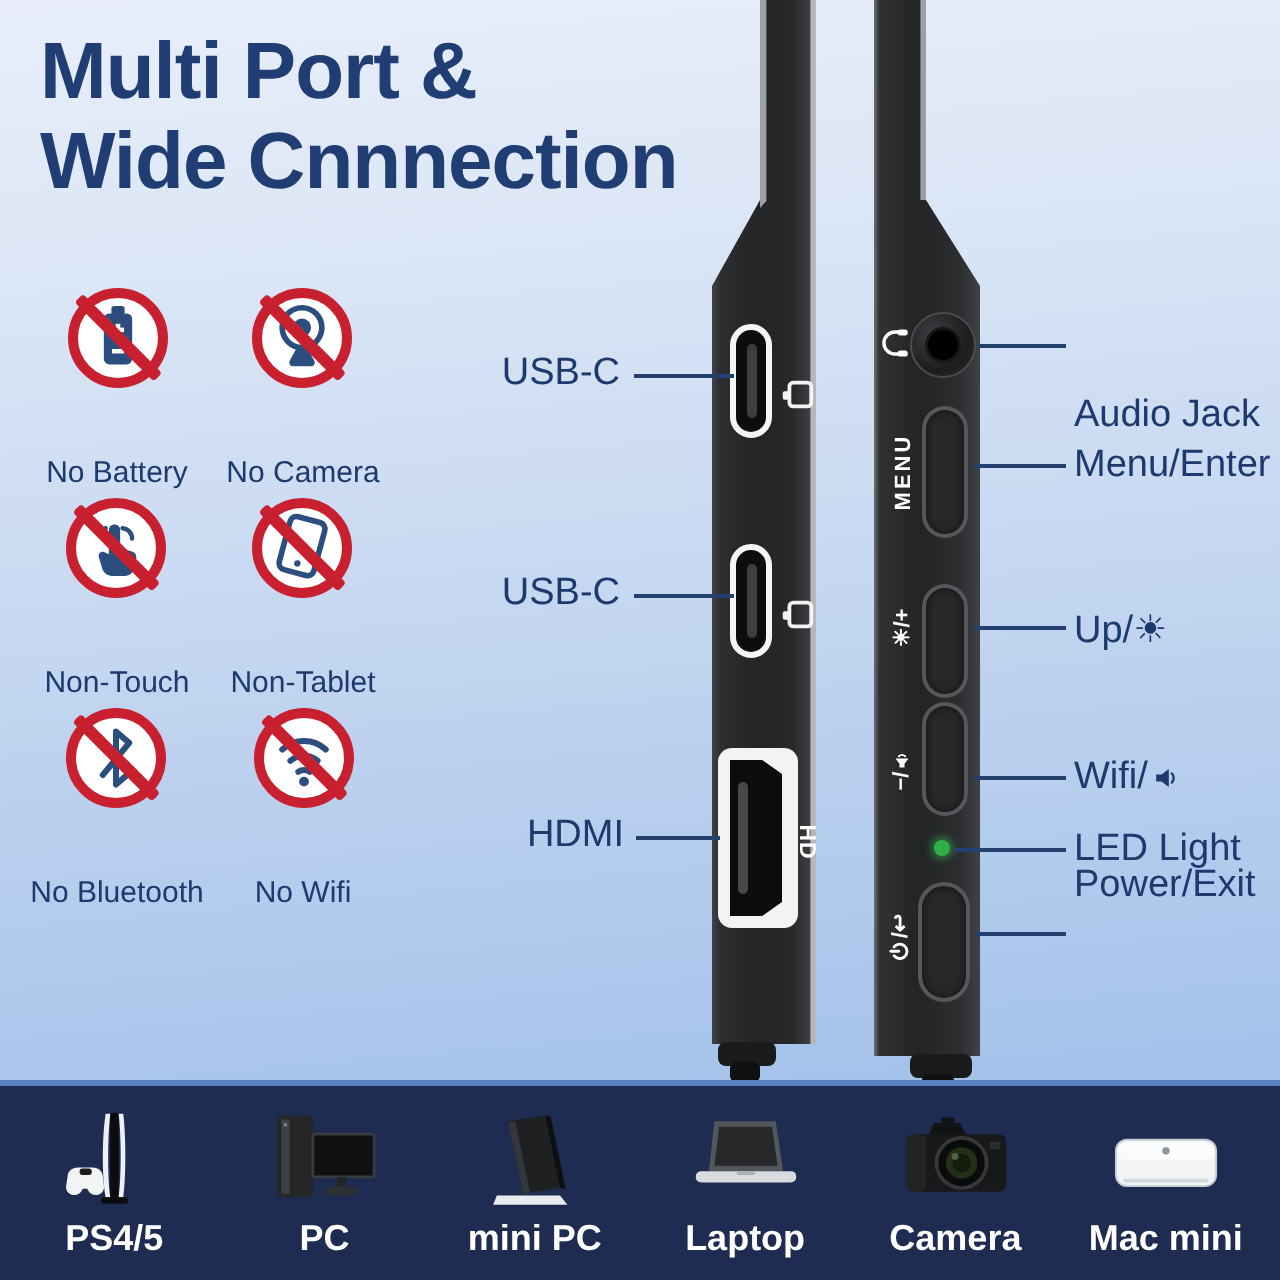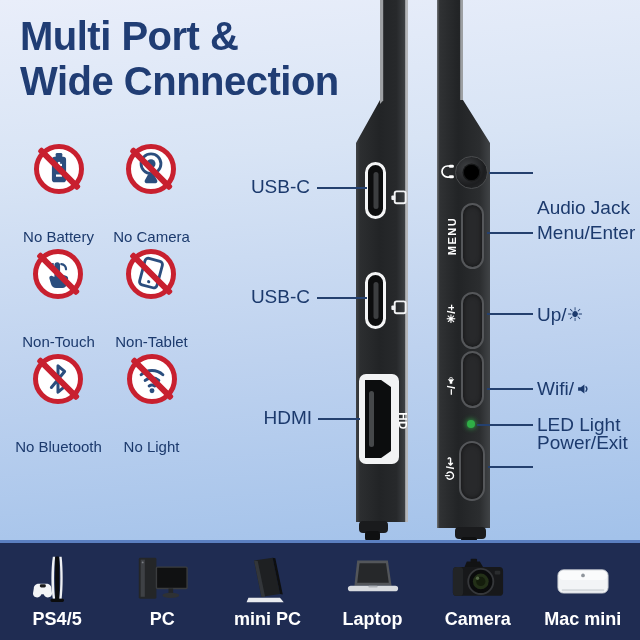--- a/index.html
+++ b/index.html
@@ -131,21 +131,21 @@
     <div class="proh-item">
       <div class="circle">
         <svg viewBox="0 0 36 40">
           <path d="M6.5,15.5 a17,17 0 0 1 23,0" fill="none" stroke="#2b4e7e" stroke-width="3.2" stroke-linecap="round"></path>
           <path d="M10.8,21.5 a11,11 0 0 1 14.4,0" fill="none" stroke="#2b4e7e" stroke-width="3.2" stroke-linecap="round"></path>
           <path d="M15,27.3 a5.5,5.5 0 0 1 6,0" fill="none" stroke="#2b4e7e" stroke-width="3.2" stroke-linecap="round"></path>
           <circle cx="18" cy="32.5" r="2.6" fill="#2b4e7e"></circle>
         </svg>
         <div class="slash"></div>
       </div>
-      <div class="proh-label">No Light</div>
+      <div class="proh-label">No Wifi</div>
     </div>
   </div>
 
   <svg class="sideview" style="left:350px;width:60px;height:545px;" viewBox="0 0 60 545">
     <defs>
       <linearGradient id="gradL" x1="0" y1="0" x2="1" y2="0">
         <stop offset="0" stop-color="#404346"></stop>
           <stop offset=".08" stop-color="#2c2e30"></stop>
         <stop offset=".45" stop-color="#222426"></stop>
           <stop offset=".78" stop-color="#27292b"></stop>

